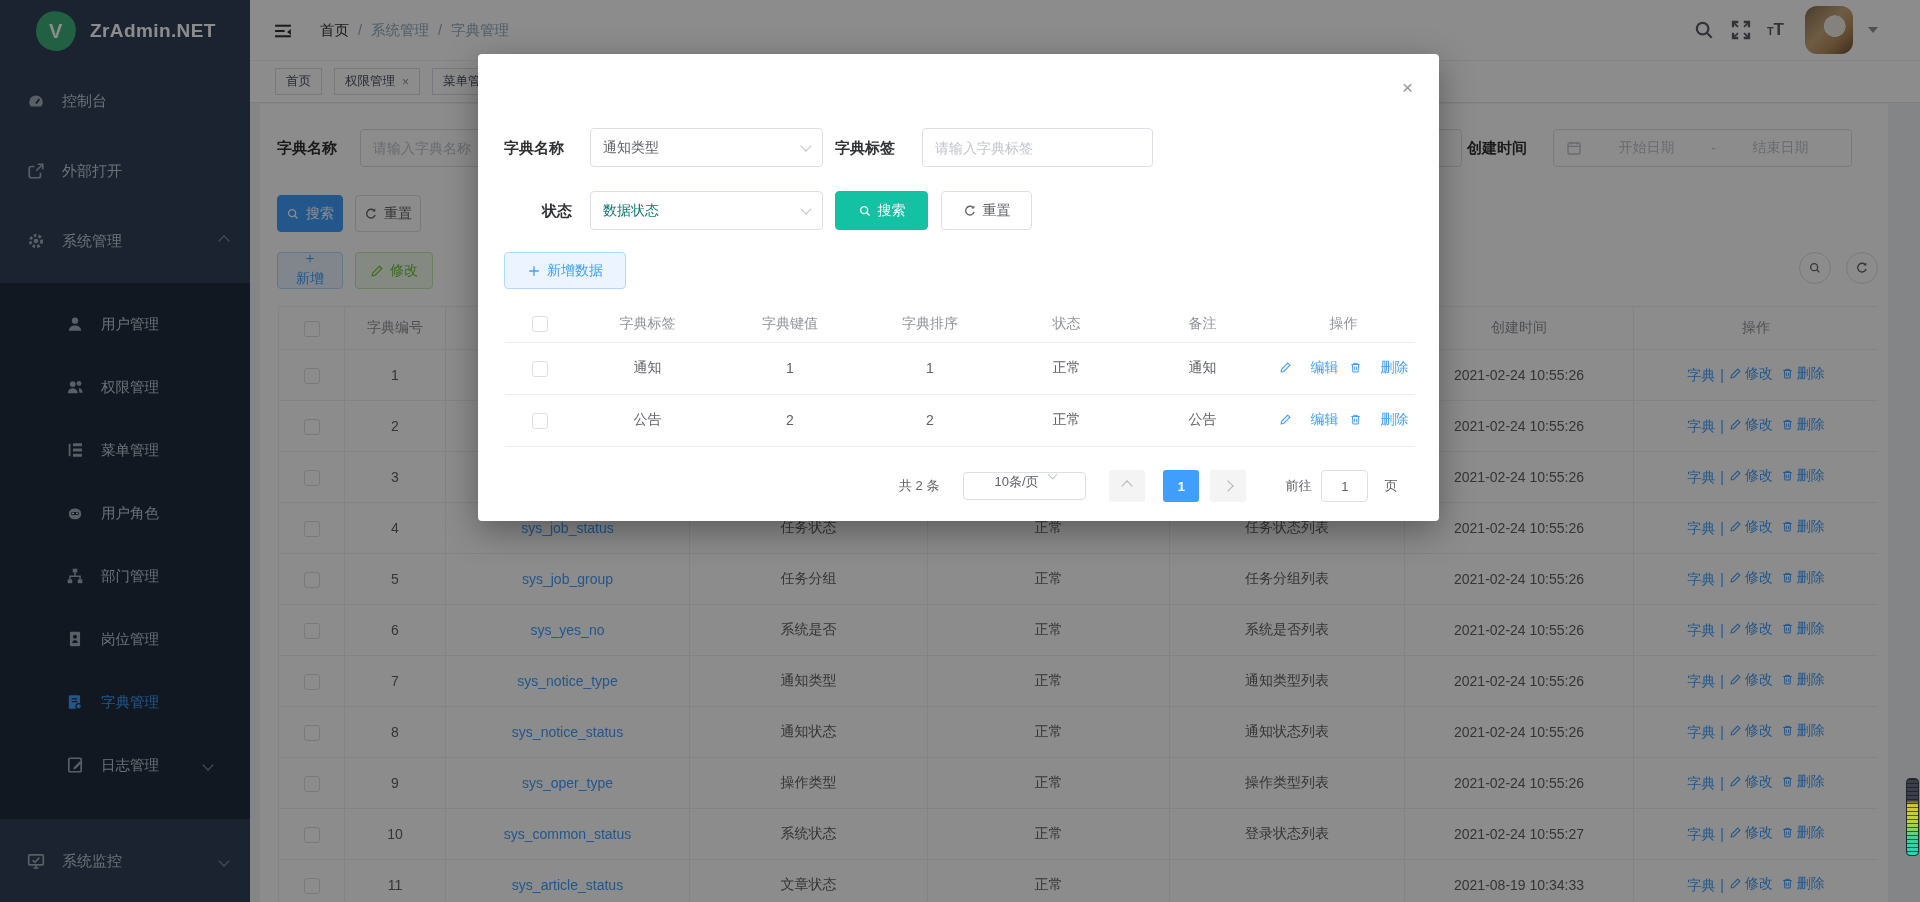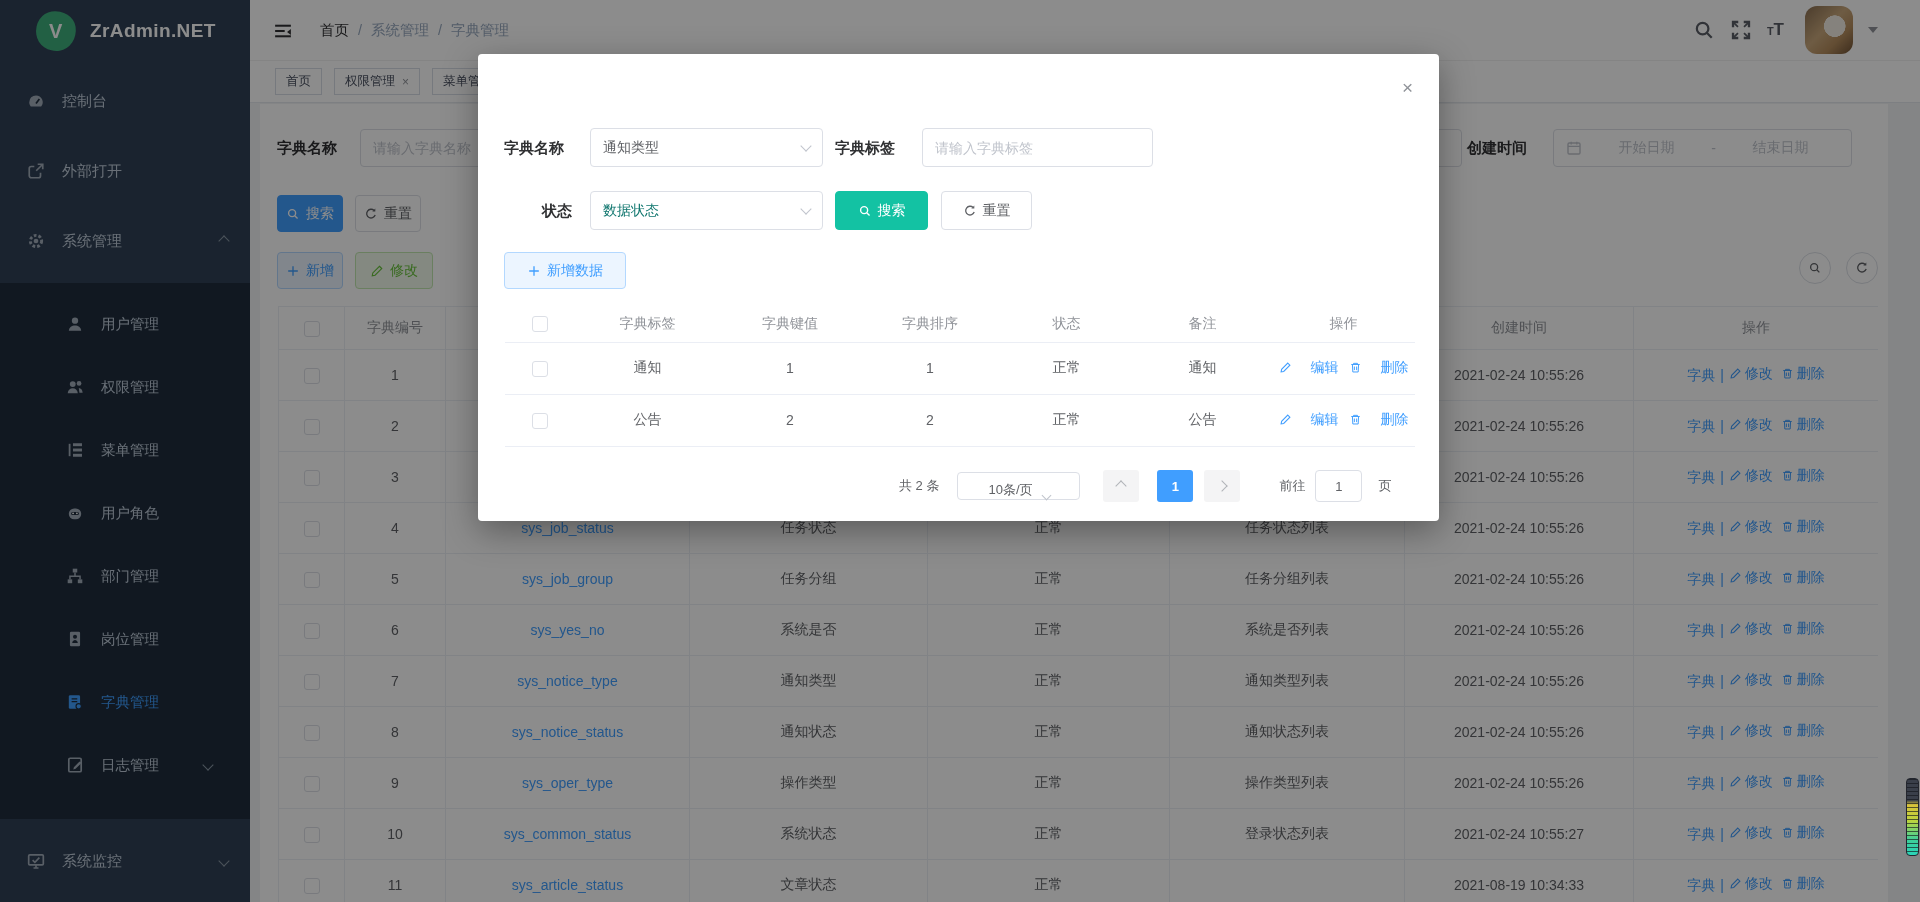--- a/index.html
+++ b/index.html
@@ -93,22 +93,22 @@
   .m-input::placeholder { color:#c0c4cc; }
 
   .m-table { position:absolute; left:27px; top:252px; width:910px; }
   .m-table table { border-collapse:collapse; table-layout:fixed; width:910px; }
   .m-table th { height:36px; color:#909399; font-weight:500; font-size:14px; border-bottom:1px solid #ebeef5; text-align:center; }
   .m-table td { height:52px; color:#606266; font-size:14px; border-bottom:1px solid #ebeef5; text-align:center; }
   .m-table a { color:#409eff; display:inline-flex; align-items:center; gap:19px; margin:0 5px; }
   .m-table svg { width:13px; height:13px; }
 
   .m-pag { position:absolute; left:421px; top:416px; height:32px; display:flex; align-items:center; color:#606266; font-size:13px; }
-  .pag-total { margin-right:18px; }
-  .pag-size { width:123px; height:28px; border:1px solid #dcdfe6; border-radius:4px; display:flex; align-items:flex-end; justify-content:center; gap:10px; cursor:pointer; color:#606266; }
+  .pag-total { margin-right:24px; }
+  .pag-size { width:123px; height:28px; border:1px solid #dcdfe6; border-radius:4px; display:flex; align-items:flex-start; justify-content:center; gap:10px; cursor:pointer; color:#606266; }
   .pag-size .chev { border-color:#c0c4cc; width:7px; height:7px; margin-top:-2px; }
   .pag-btn { width:36px; height:32px; border-radius:3px; background:#f4f4f5; display:flex; align-items:center; justify-content:center; cursor:pointer; }
   .pag-btn .chev { border-color:#b0b3b8; }
   .pag-btn .chev.left  { transform:rotate(135deg); border-right:none; border-top:none; border-left:1.6px solid #b0b3b8; border-bottom:1.6px solid #b0b3b8; }
   .pag-btn .chev.right { transform:rotate(-45deg); border-left:none; border-top:none; }
   .pag-page { width:36px; height:32px; border-radius:3px; background:#409eff; color:#fff; font-weight:bold; display:flex; align-items:center; justify-content:center; cursor:pointer; }
   .pag-goto-in { width:47px; height:32px; border:1px solid #dcdfe6; border-radius:4px; text-align:center; color:#606266; font-size:13px; outline:none; }
 
   
   .scrollmark { position:absolute; left:1906px; top:778px; width:13px; height:78px; border-radius:4px; background:linear-gradient(180deg,#3a3f4a 0%,#3a3f4a 28%,#d8c23a 34%,#bcd43e 55%,#3ecf9a 80%,#2ad4b8 100%); z-index:150; overflow:hidden; border:1px solid #23262e; cursor:grab; }
@@ -349,21 +349,21 @@
       </svg>
     <i>搜索</i>
   </button>
   <button class="btn" style="left:105px; top:195px; width:66px;">
     <svg viewBox="0 0 16 16">
         <path d="M12.8 9.2A5 5 0 1 1 11.6 4" fill="none" stroke="currentColor" stroke-width="1.5"></path>
         <path d="M12.9 1.8v3.4H9.5z" fill="currentColor"></path>
       </svg>
     <i>重置</i>
   </button>
-  <button class="btn plain-blue" style="left:27px; top:252px; width:66px;">
+  <button class="btn plain-blue" style="left:27px; top:252px; width:66px;flex-direction:column;">
     <svg viewBox="0 0 16 16">
         <path d="M8 2.5v11M2.5 8h11" stroke="currentColor" stroke-width="1.5"></path>
       </svg>
     <i>新增</i>
   </button>
   <button class="btn plain-green" style="left:105px; top:252px; width:78px;">
     <svg viewBox="0 0 16 16">
         <path d="M10.8 2.6l2.6 2.6-7.6 7.6-3.2.6.6-3.2z" fill="none" stroke="currentColor" stroke-width="1.3"></path>
       </svg>
     <i>修改</i>

